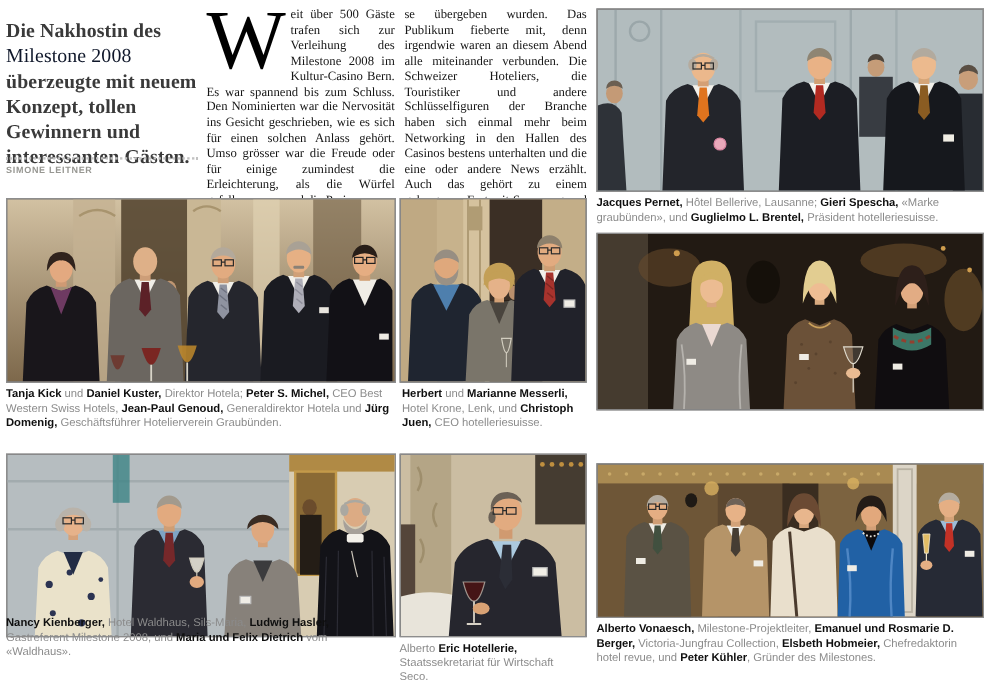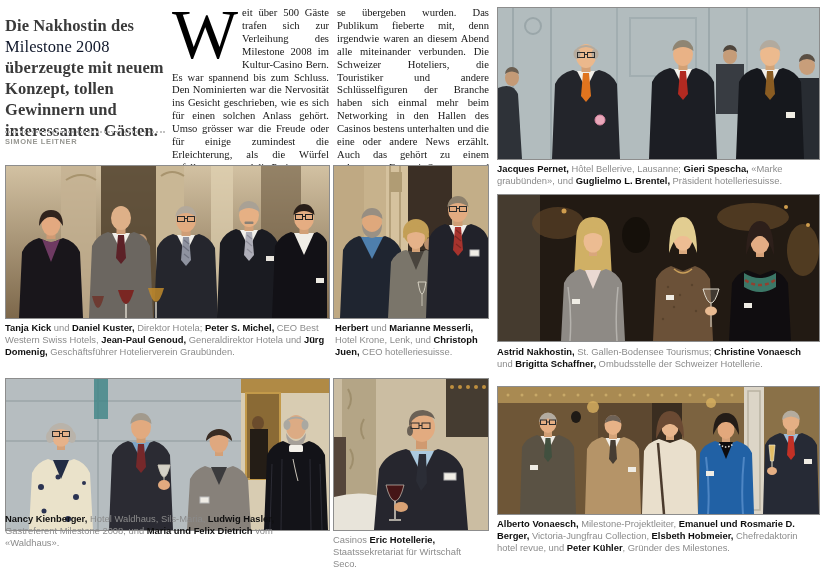--- a/index.html
+++ b/index.html
@@ -246,21 +246,20 @@
 
       <path d="M231,146 L234,88 Q239,78 249,75 L262,80 L275,75 Q285,78 290,88 L293,146 Z" fill="#100d10"></path>
       <path d="M246,78 Q262,88 278,78 L278,92 Q262,102 246,92 Z" fill="#3c7767"></path>
       <path d="M247,85 Q262,95 277,85" stroke="#93402f" stroke-width="2.5" stroke-dasharray="4,3" fill="none"></path>
       <rect x="258" y="55" width="8" height="7" fill="#d4a077"></rect>
       <ellipse cx="262" cy="47" rx="9.5" ry="11.5" fill="#e2ac84"></ellipse>
       <path d="M248,60 Q248,26 262,26 Q276,26 276,60 Q269,40 262,41 Q255,40 248,60 Z" fill="#2d1f1a"></path>
       <rect x="246" y="108" width="8" height="5" fill="#efece4"></rect>
     </svg>
   </div>
-  <div class="caption" style="left:497px;top:346px;width:321px;"><span class="cap-b">Astrid Nakhostin,</span><span class="cap-r"> St. Gallen-Bodensee Tourismus; </span><span class="cap-b">Christine Vonaesch</span><span class="cap-r"> und </span><span class="cap-b">Brigitta Schaffner,</span><span class="cap-r"> Ombudsstelle der Schweizer Hotellerie.</span></div>
 
   <div class="photo" style="left:5px;top:378px;width:323px;height:151px;">
     <svg class="ph-svg" viewBox="0 0 323 151">
       <rect width="323" height="151" fill="#b6bdc0"></rect>
       <path d="M0,22 H235 M0,62 H235" stroke="#a2abae" stroke-width="2" fill="none"></path>
       <path d="M92,0 V151" stroke="#a2abae" stroke-width="2"></path>
       <rect x="88" y="0" width="14" height="40" fill="#3f8486" opacity=".8"></rect>
       <rect x="235" y="0" width="88" height="151" fill="#d8ccb2"></rect>
       <rect x="235" y="0" width="88" height="14" fill="#b08a45"></rect>
       <rect x="240" y="14" width="34" height="86" fill="#8a6a35" stroke="#c39a4a" stroke-width="2"></rect>
@@ -337,21 +336,21 @@
       <ellipse cx="76" cy="52" rx="3" ry="5" fill="#6b6156"></ellipse>
       <rect x="77" y="44" width="8" height="5.5" fill="none" stroke="#2b2b2b"></rect>
       <rect x="88" y="44" width="8" height="5.5" fill="none" stroke="#2b2b2b"></rect>
       <path d="M85,46.5 h3" stroke="#2b2b2b"></path>
       <rect x="110" y="94" width="12" height="7" fill="#f1eee6" stroke="#b5b5b5"></rect>
       <path d="M52,106 Q56,122 61,122 Q66,122 70,106 Z" fill="#451516" stroke="#e6e1d2" stroke-opacity=".6"></path>
       <path d="M61,122 L61,140 M55,141 L67,141" stroke="#d8d2c6" stroke-width="1.5"></path>
       <ellipse cx="67" cy="128" rx="7" ry="5" fill="#d9a275"></ellipse>
     </svg>
   </div>
-  <div class="caption" style="left:333px;top:534px;width:154px;"><span class="cap-r">Casinos </span><span class="cap-b">Eric Hotellerie,</span><span class="cap-r"> Staatssekretariat für Wirtschaft Seco.</span></div>
+  <div class="caption" style="left:333px;top:534px;width:154px;"><span class="cap-r">Alberto </span><span class="cap-b">Eric Hotellerie,</span><span class="cap-r"> Staatssekretariat für Wirtschaft Seco.</span></div>
 
   <div class="photo" style="left:497px;top:386px;width:321px;height:127px;">
     <svg class="ph-svg" viewBox="0 0 321 127">
       <rect width="321" height="127" fill="#7c6340"></rect>
       <rect x="0" y="0" width="321" height="16" fill="#a98a52"></rect>
       <g fill="#c8a968">
         <circle cx="10" cy="8" r="1.5"></circle>
           <circle cx="24" cy="8" r="1.5"></circle>
           <circle cx="38" cy="8" r="1.5"></circle>
         <circle cx="52" cy="8" r="1.5"></circle>

